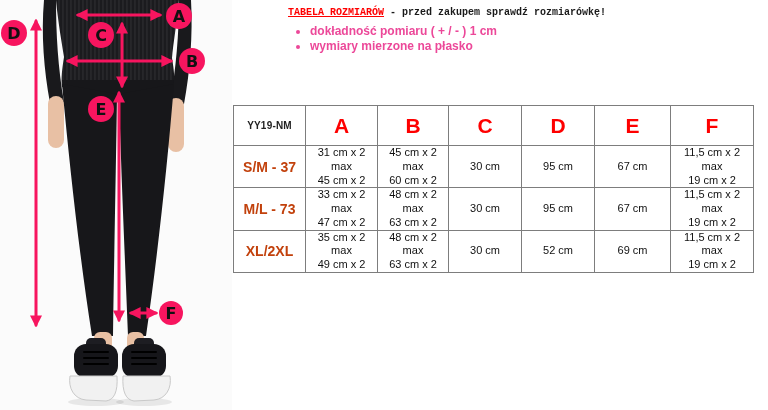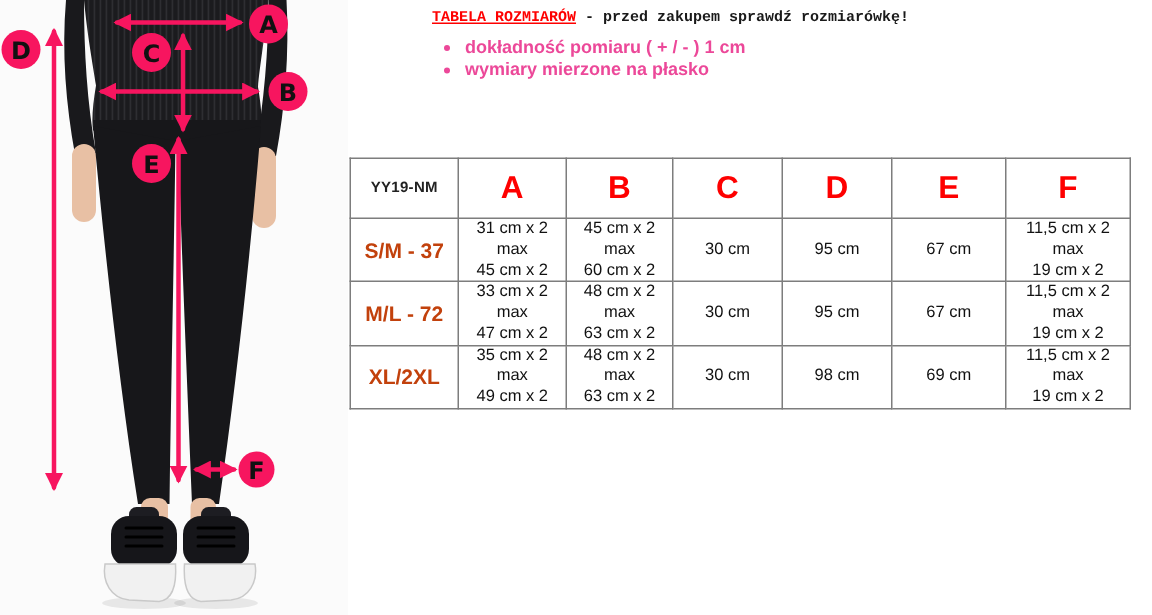--- a/index.html
+++ b/index.html
@@ -151,21 +151,21 @@
 max
 60 cm x 2</td>
         <td class="value">30 cm</td>
         <td class="value">95 cm</td>
         <td class="value">67 cm</td>
         <td class="value">11,5 cm x 2
 max
 19 cm x 2</td>
       </tr>
       <tr class="data-row">
-        <td class="size-label">M/L - 72</td>
+        <td class="size-label">M/L - 73</td>
         <td class="value">33 cm x 2
 max
 47 cm x 2</td>
         <td class="value">48 cm x 2
 max
 63 cm x 2</td>
         <td class="value">30 cm</td>
         <td class="value">95 cm</td>
         <td class="value">67 cm</td>
         <td class="value">11,5 cm x 2
@@ -174,21 +174,21 @@
       </tr>
       <tr class="data-row">
         <td class="size-label">XL/2XL</td>
         <td class="value">35 cm x 2
 max
 49 cm x 2</td>
         <td class="value">48 cm x 2
 max
 63 cm x 2</td>
         <td class="value">30 cm</td>
-        <td class="value">98 cm</td>
+        <td class="value">52 cm</td>
         <td class="value">69 cm</td>
         <td class="value">11,5 cm x 2
 max
 19 cm x 2</td>
       </tr>
     </tbody>
   </table>
 
 </div>
 

